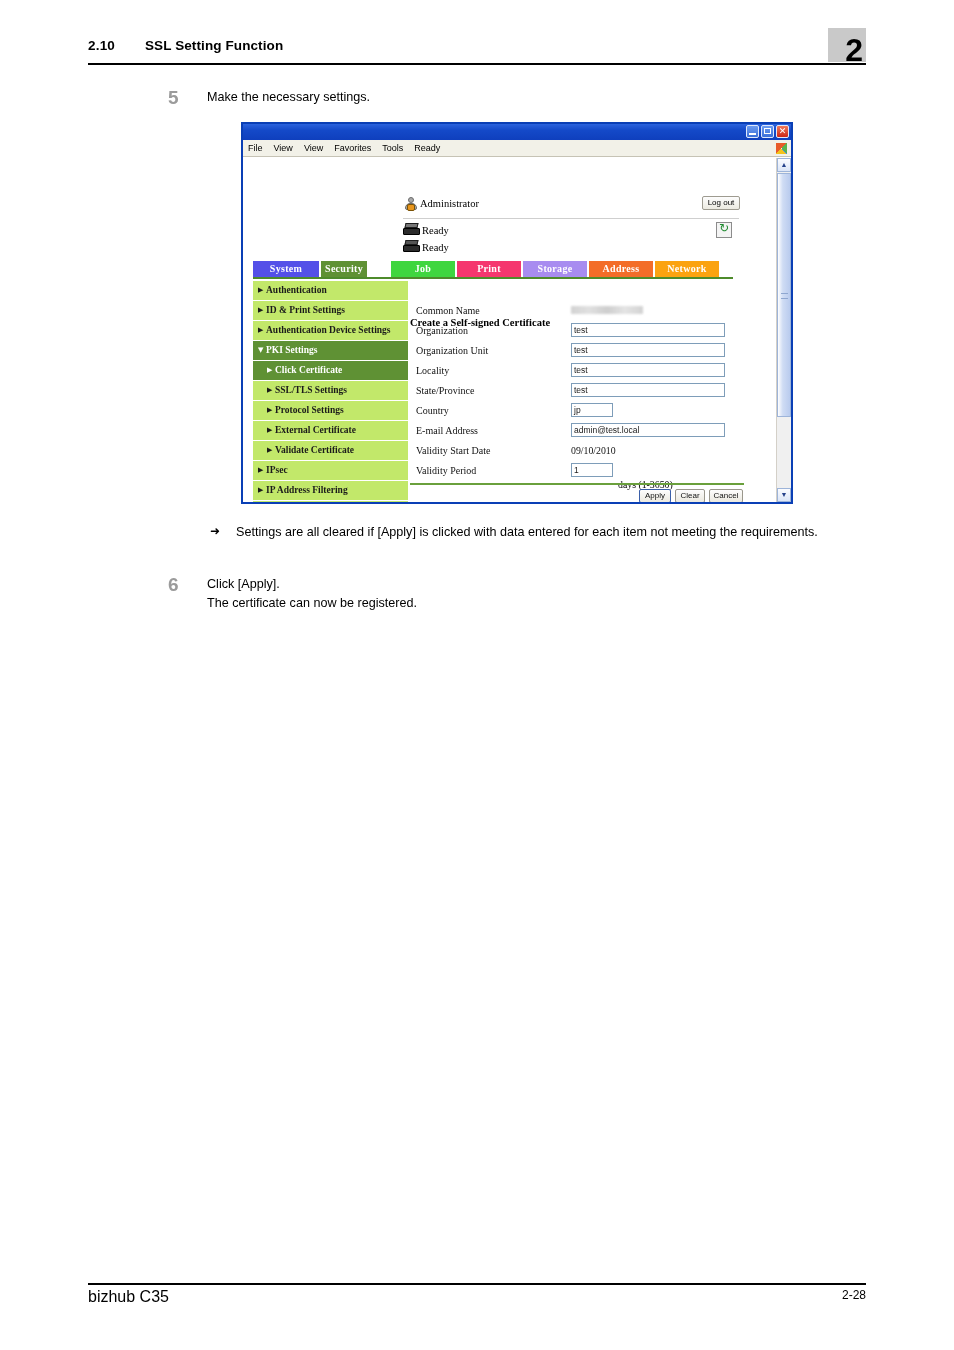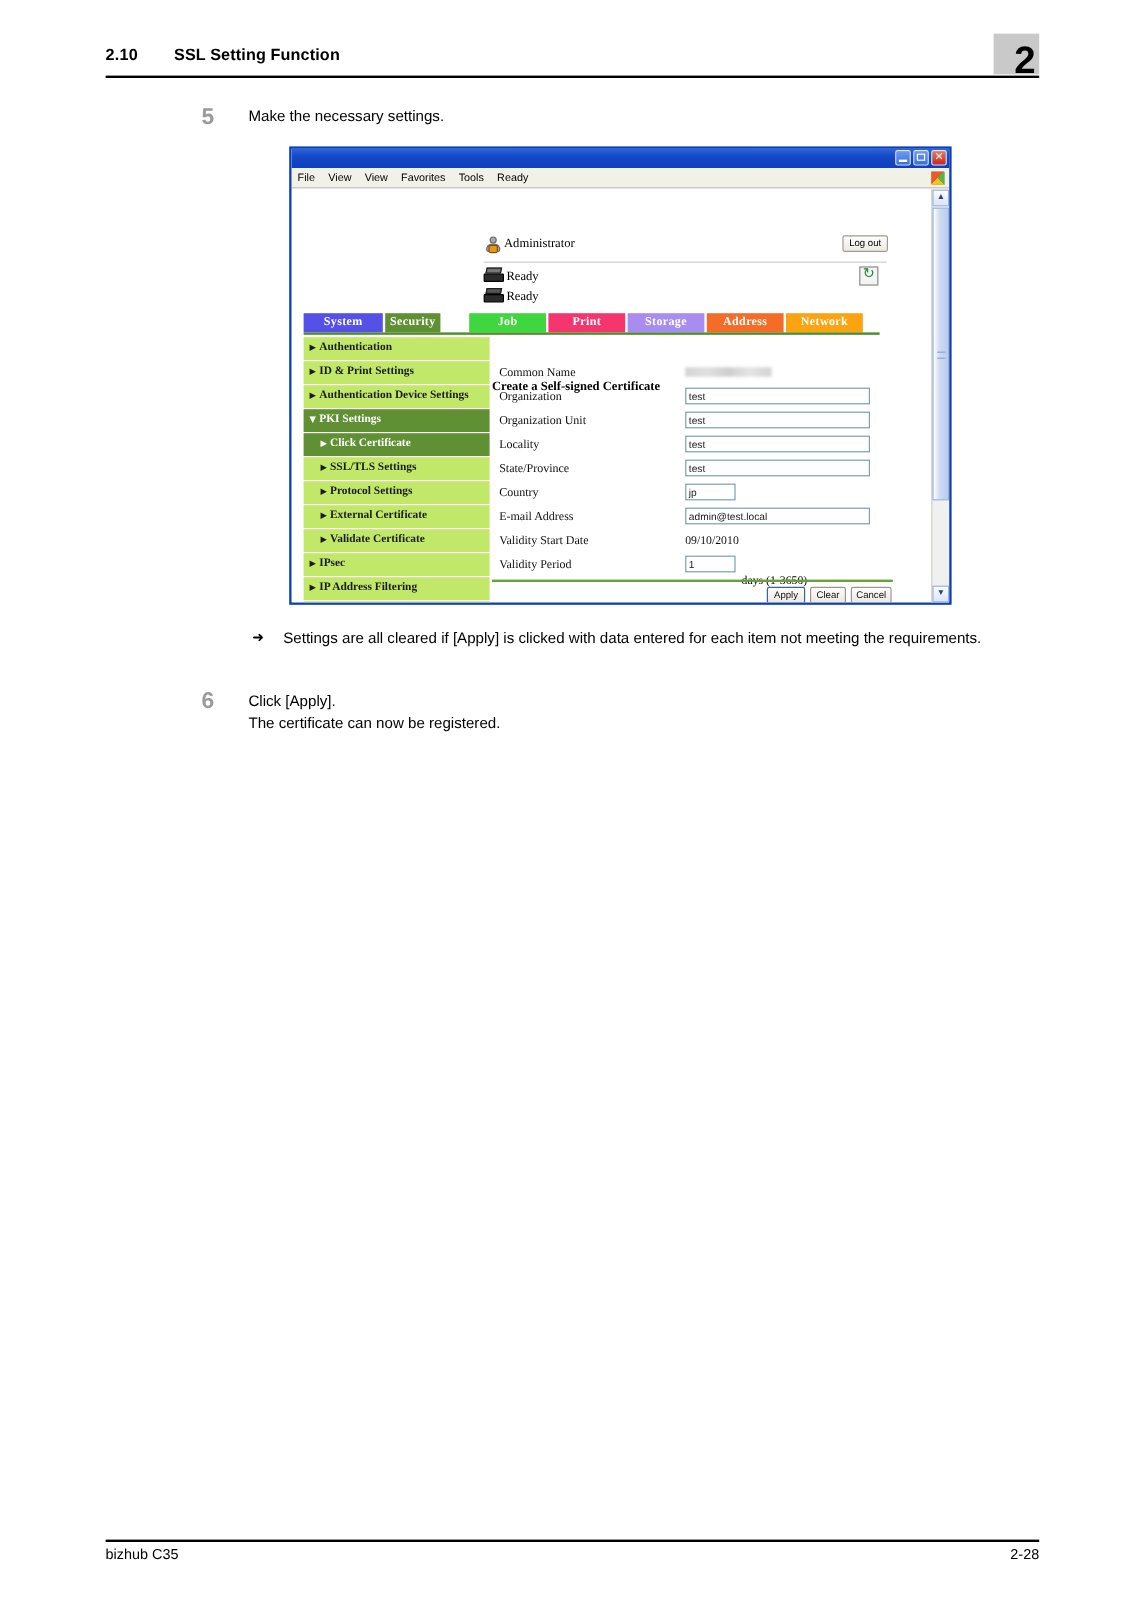--- a/index.html
+++ b/index.html
@@ -104,21 +104,21 @@
     left: 88px;
     top: 1283px;
     width: 778px;
     height: 1.6px;
     background: #000;
   }
   .footer-left {
     position: absolute;
     left: 88px;
     top: 1288px;
-    font-size: 12px;
+    font-size: 16px;
   }
   .footer-right {
     position: absolute;
     left: 806px;
     top: 1288px;
     width: 60px;
     text-align: right;
     font-size: 12px;
   }
 

